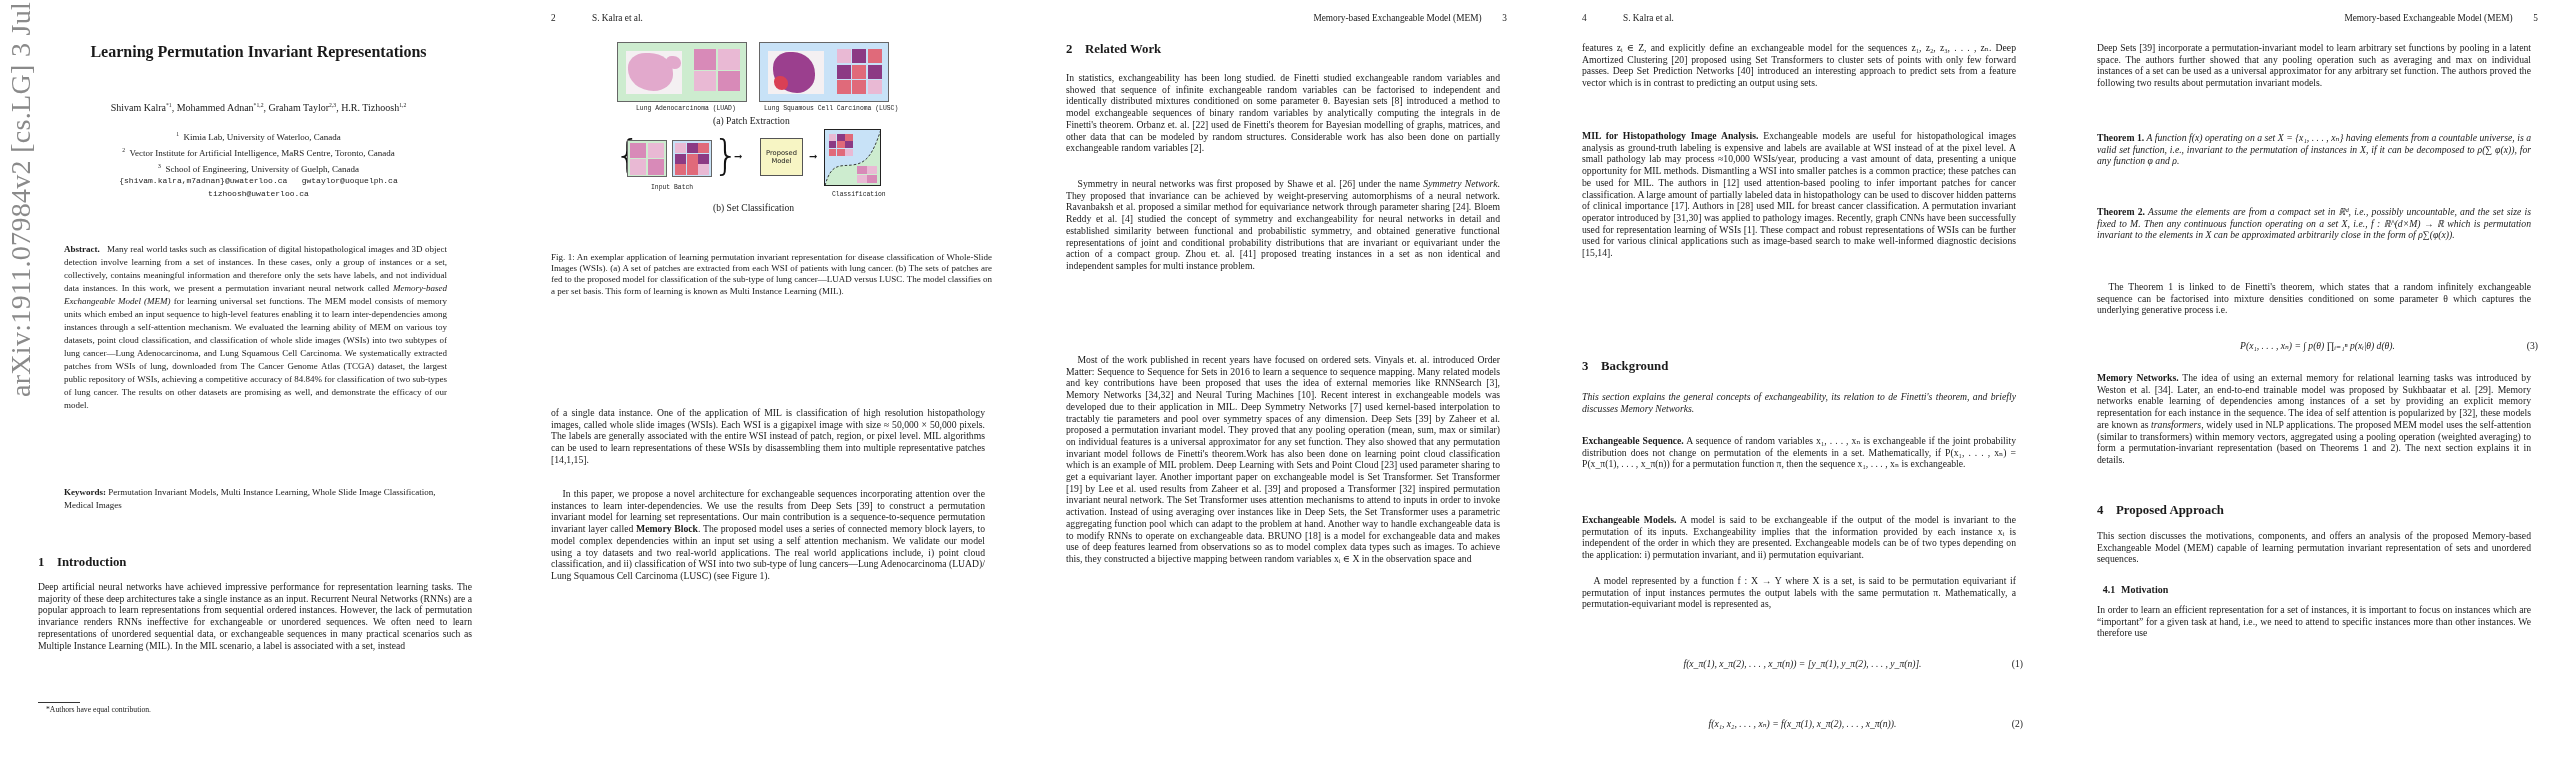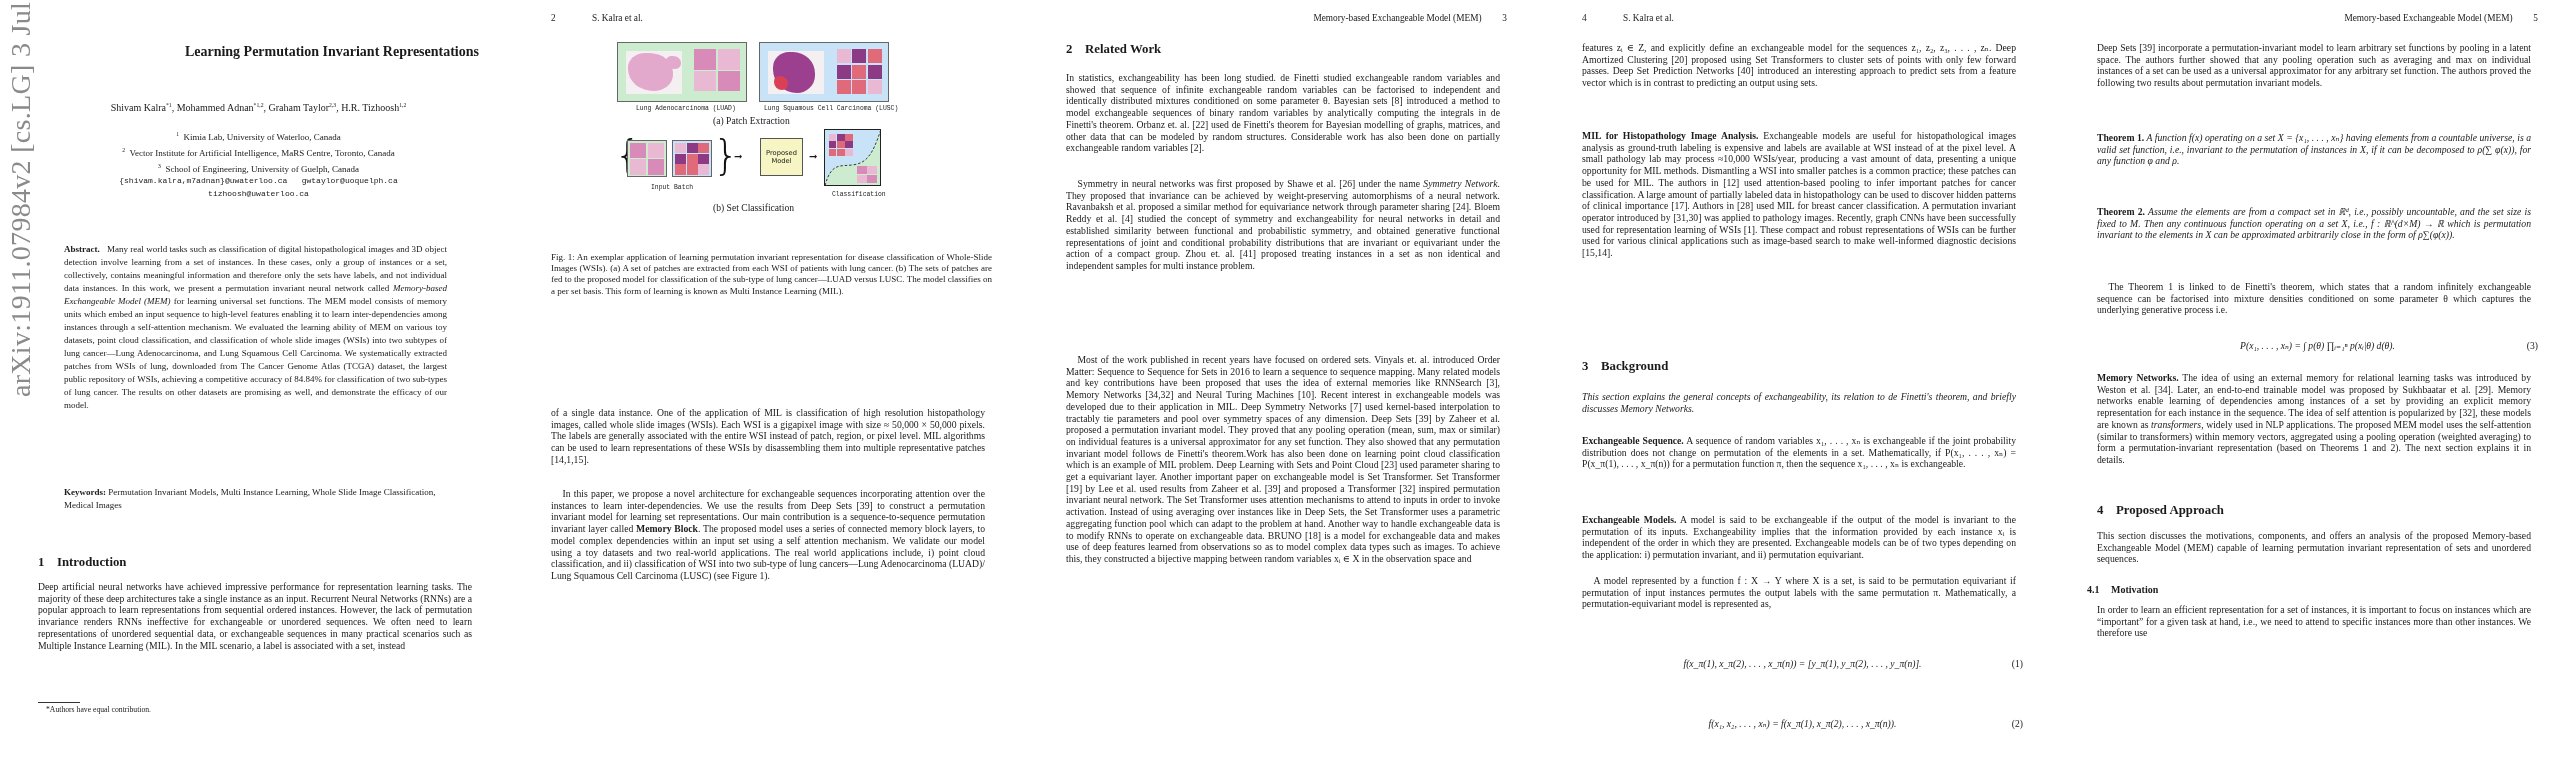--- a/index.html
+++ b/index.html
@@ -10,21 +10,21 @@
   .text { position: absolute; left: 38px; width: 434px; font-size: 9.7px; line-height: 11.7px; text-align: justify; }
   .p2 .text, .p3 .text, .p4 .text, .p5 .text { left: 36px; }
   .runhead { position: absolute; top: 12.8px; left: 36px; width: 441px; font-size: 9.3px; height: 12.8px; }
   .runhead .num { position: absolute; left: 0; }
   .runhead .lefttitle { position: absolute; left: 41px; }
   .runhead.right .rtitle { position: absolute; right: 25.5px; }
   .runhead.right .num { left: auto; right: 0; }
   .arxiv { position: absolute; left: 5.1px; top: 14px; width: 32px; height: 383px; }
   .arxiv span { position: absolute; left: 0; top: 383px; transform: rotate(-90deg); transform-origin: 0 0;
                 white-space: nowrap; font-size: 28px; color: #8a8a8a; letter-spacing: 0.3px; }
-  .title { position: absolute; left: 38px; top: 41px; width: 441px; text-align: right; font-size: 14px;
+  .title { position: absolute; left: 38px; top: 41px; width: 441px; text-align: center; font-size: 16px;
            font-weight: bold; line-height: 21px; }
   .authors { position: absolute; left: 38px; top: 102px; width: 441px; text-align: center; font-size: 10px; }
   .affils { position: absolute; left: 38px; top: 128px; width: 441px; text-align: center; font-size: 9px; line-height: 12.8px; }
   .mono { font-family: "Liberation Mono", "DejaVu Sans Mono", monospace; font-size: 8px; }
   sup { font-size: 5.7px; }
   .abstract { position: absolute; left: 64px; width: 383px; top: 243px; font-size: 9px; line-height: 13px; text-align: justify; }
   .keywords { position: absolute; left: 64px; width: 383px; top: 486px; font-size: 9px; line-height: 13px; }
   h2 { position: absolute; margin: 0; font-size: 12.8px; font-weight: bold; }
   h3 { position: absolute; margin: 0; font-size: 10px; font-weight: bold; }
   .secnum { display: inline-block; width: 19px; }
@@ -271,18 +271,18 @@
     <span class="body">P(x₁, . . . , xₙ) = ∫ p(θ) ∏ᵢ₌₁ⁿ p(xᵢ|θ) d(θ).</span>
       <span class="no">(3)</span>
   </div>
   <div class="text" style="top:372px;">
     <b>Memory Networks.</b><span> The idea of using an external memory for relational learning tasks was introduced by Weston et al. [34]. Later, an end-to-end trainable model was proposed by Sukhbaatar et al. [29]. Memory networks enable learning of dependencies among instances of a set by providing an explicit memory representation for each instance in the sequence. The idea of self attention is popularized by [32], these models are known as </span><i>transformers</i><span>, widely used in NLP applications. The proposed MEM model uses the self-attention (similar to transformers) within memory vectors, aggregated using a pooling operation (weighted averaging) to form a permutation-invariant representation (based on Theorems 1 and 2). The next section explains it in details.</span>
   </div>
   <h2 style="left:36px; top:503px;">
     <span class="secnum">4</span><span>Proposed Approach</span>
   </h2>
   <div class="text" style="top:530px;">This section discusses the motivations, components, and offers an analysis of the proposed Memory-based Exchangeable Model (MEM) capable of learning permutation invariant representation of sets and unordered sequences.</div>
-  <h3 style="left:26px; top:584px;">
+  <h3 style="left:36px; top:584px;text-align:center;">
     <span class="secnum" style="width:24px;">4.1</span><span>Motivation</span>
   </h3>
   <div class="text" style="top:604px;">In order to learn an efficient representation for a set of instances, it is important to focus on instances which are “important” for a given task at hand, i.e., we need to attend to specific instances more than other instances. We therefore use</div>
 </div>
 
 
 </body></html>

